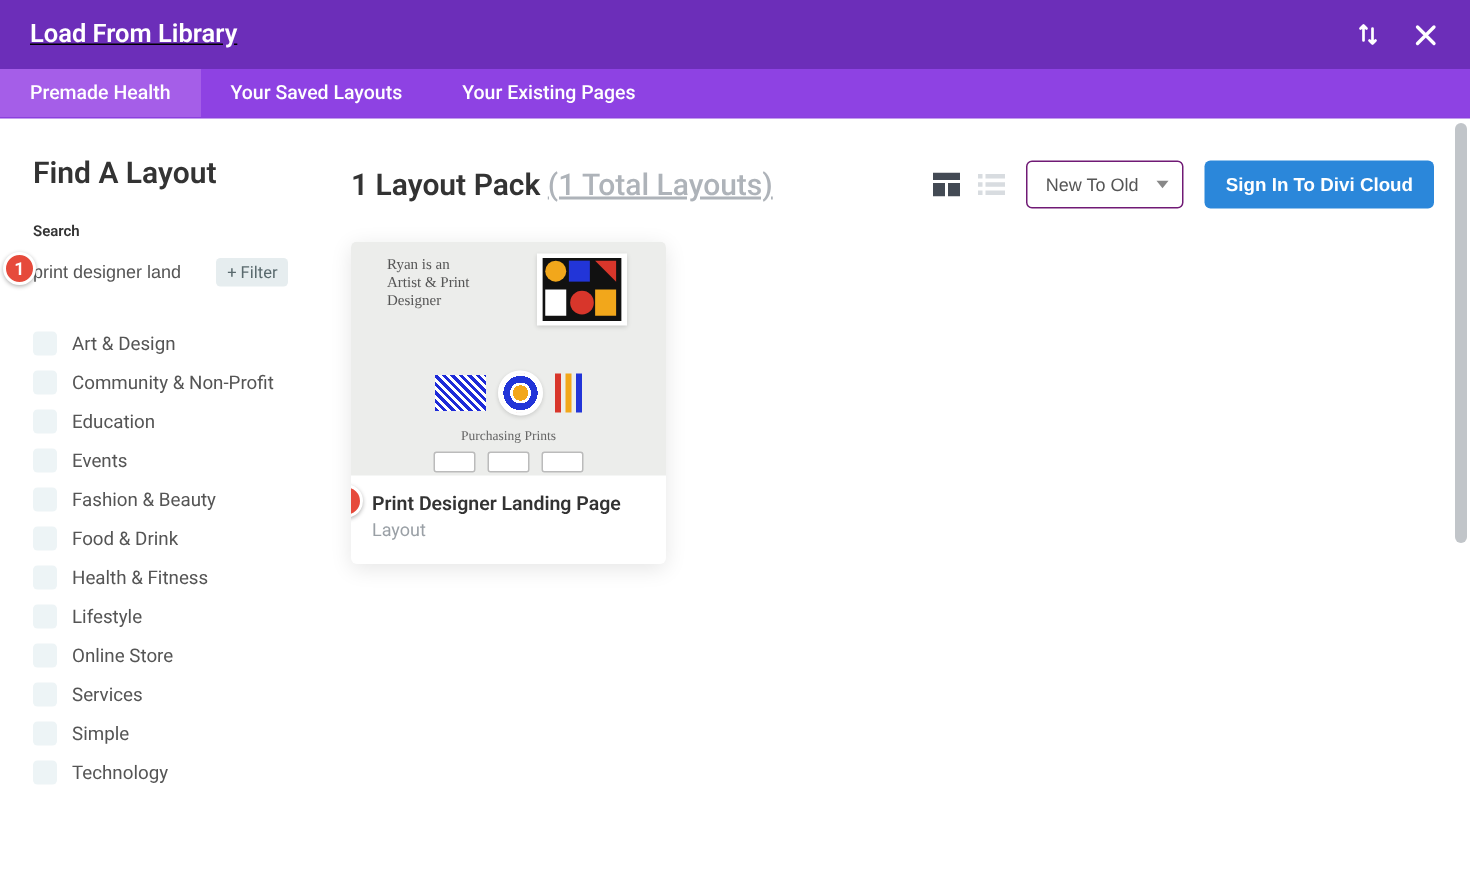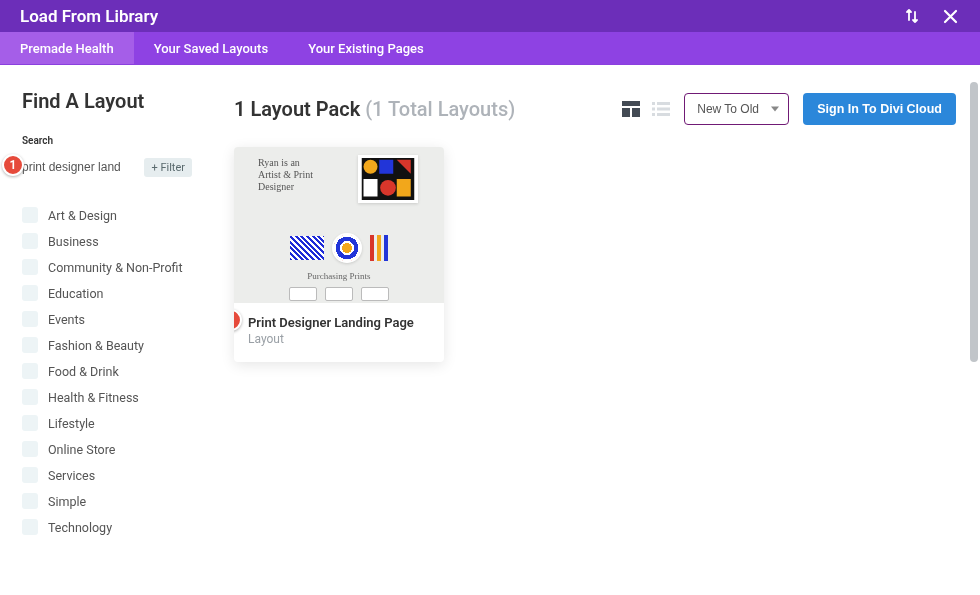--- a/index.html
+++ b/index.html
@@ -1,18 +1,18 @@
 <!DOCTYPE html>
 <html><head>
 <meta charset="utf-8">
 <style>
   * { box-sizing: border-box; margin: 0; padding: 0; }
   body { font-family: -apple-system, BlinkMacSystemFont, "Segoe UI", Roboto, Helvetica, Arial, sans-serif; background: #fff; width: 980px; height: 595px; overflow: hidden; position: relative; }
 
-  .header { background: #6c2eb9; height: 32px; display: flex; align-items: center; padding: 0 20px; justify-content: space-between; }
+  .header { background: #6c2eb9; height: 46px; display: flex; align-items: center; padding: 0 20px; justify-content: space-between; text-decoration: underline; }
   .header-title { color: #fff; font-size: 17px; font-weight: 600; }
   .header-actions { display: flex; gap: 18px; align-items: center; }
   .header-icon { cursor: pointer; display: flex; align-items: center; justify-content: center; width: 20px; height: 20px; }
 
   .tabs { background: #8e42e3; height: 33px; display: flex; align-items: stretch; padding-left: 0; border-bottom: 1px solid rgba(0,0,0,0.02); }
   .tab { color: #fff; font-size: 13px; font-weight: 500; padding: 0 20px; display: flex; align-items: center; cursor: pointer; }
   .tab.active { background: #a55ee8; }
 
   .content { display: flex; height: calc(595px - 46px - 33px); position: relative; }
   .sidebar { width: 210px; padding: 24px 18px 10px 22px; overflow-y: auto; }
@@ -23,21 +23,21 @@
   .filter-chip { background: #e6edef; color: #5a6a6e; font-size: 11px; padding: 3px 7px; border-radius: 3px; cursor: pointer; white-space: nowrap; margin-left: 6px; }
   .categories-label { font-size: 13px; font-weight: 600; color: #333; margin-bottom: 10px; }
   .cat-list { list-style: none; }
   .cat-item { display: flex; align-items: center; gap: 10px; padding: 5px 0; cursor: pointer; }
   .cat-check { width: 16px; height: 16px; background: #edf4f6; border-radius: 3px; }
   .cat-label { font-size: 12.5px; color: #555; }
 
   .main { flex: 1; padding: 28px 24px; position: relative; overflow-y: auto; }
   .main-top { display: flex; align-items: center; justify-content: space-between; margin-bottom: 22px; }
   .pack-count { font-size: 20px; font-weight: 600; color: #333; }
-  .pack-sub { color: #aeb3b9; font-weight: 500; }
+  .pack-sub { color: #aeb3b9; font-weight: 500; text-decoration: underline; }
   .main-controls { display: flex; align-items: center; gap: 14px; }
   .view-toggles { display: flex; gap: 12px; align-items: center; }
   .view-icon { width: 18px; height: 16px; cursor: pointer; }
   .sort-select { border: 1px solid #701a75; border-radius: 4px; background: #fff; font-size: 12px; color: #555; padding: 8px 28px 8px 12px; cursor: pointer; appearance: none; position: relative; }
   .select-wrap { position: relative; display: inline-block; }
   .select-wrap::after { content: ""; position: absolute; right: 10px; top: 50%; transform: translateY(-50%); width: 0; height: 0; border-left: 4px solid transparent; border-right: 4px solid transparent; border-top: 5px solid #888; pointer-events: none; }
   .signin-btn { background: #2b87da; color: #fff; border: none; border-radius: 4px; font-size: 12.5px; font-weight: 600; padding: 9px 14px; cursor: pointer; }
 
   .layout-card { width: 210px; background: #fff; box-shadow: 0 3px 14px rgba(0,0,0,0.1); border-radius: 4px; overflow: hidden; cursor: pointer; position: relative; }
   .thumb { height: 156px; background: #ecedeb; position: relative; overflow: hidden; text-align: center; padding-top: 10px; }
@@ -98,24 +98,20 @@
     <div class="search-row">
       <div class="marker" style="left:-20px; top:-2px;">1</div>
       <input class="search-input" value="print designer land" style="">
       <span class="filter-chip">+ Filter</span>
     </div>
 
     <ul class="cat-list">
       <li class="cat-item">
           <span class="cat-check"></span>
           <span class="cat-label">Art &amp; Design</span>
-        </li>
-      <li class="cat-item">
-          <span class="cat-check"></span>
-          <span class="cat-label">Business</span>
         </li>
       <li class="cat-item">
           <span class="cat-check"></span>
           <span class="cat-label">Community &amp; Non-Profit</span>
         </li>
       <li class="cat-item">
           <span class="cat-check"></span>
           <span class="cat-label">Education</span>
         </li>
       <li class="cat-item">

